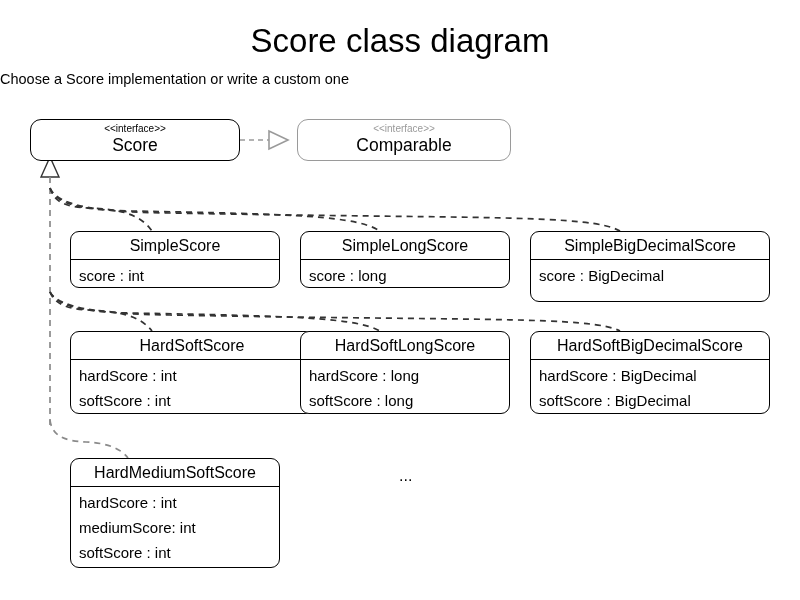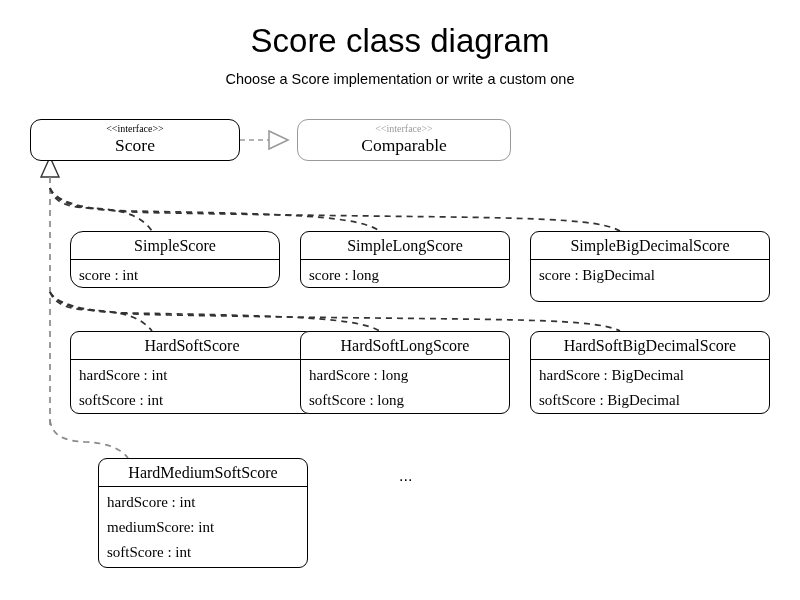--- a/index.html
+++ b/index.html
@@ -27,21 +27,21 @@
     font-weight: normal;
     color: #000000;
     letter-spacing: 0px;
     line-height: 38px;
   }
   #subtitle {
     position: absolute;
     left: 0;
     top: 70px;
     width: 800px;
-    text-align: center;
+    text-align: left;
     font-size: 14.5px;
     font-weight: normal;
     color: #000000;
     line-height: 18px;
   }
 
   
   #edges {
     position: absolute;
     left: 0;
@@ -51,21 +51,20 @@
   }
 
   
   .node {
     position: absolute;
     box-sizing: border-box;
     border: 1.4px solid #000000;
     border-radius: 9px;
     background: #ffffff;
     overflow: hidden;
-    font-family: Liberation Serif, serif;
   }
   .node.iface {
     border-radius: 11px;
   }
   .node.faded {
     border-color: #9a9a9a;
     color: #9a9a9a;
   }
 
   .node-head {
@@ -168,21 +167,21 @@
     </div>
   </div>
 
   <div class="node iface faded" style="left:297px; top:119px; width:214px; height:42px;">
     <div class="node-head" style="padding-top:3px;">
       <span class="stereotype">&lt;&lt;interface&gt;&gt;</span>
       <span class="node-title">Comparable</span>
     </div>
   </div>
 
-  <div class="node class-node" style="left:70px; top:231px; width:210px; height:57px;border-radius:13px;">
+  <div class="node class-node" style="left:70px; top:231px; width:210px; height:57px;">
     <div class="node-head">SimpleScore</div>
     <div class="attrs">
       <span class="attr">score : int</span>
     </div>
   </div>
 
   <div class="node class-node" style="left:300px; top:231px; width:210px; height:57px;">
     <div class="node-head">SimpleLongScore</div>
     <div class="attrs">
       <span class="attr">score : long</span>
@@ -213,21 +212,21 @@
   </div>
 
   <div class="node class-node" style="left:530px; top:331px; width:240px; height:83px;">
     <div class="node-head">HardSoftBigDecimalScore</div>
     <div class="attrs">
       <span class="attr">hardScore : BigDecimal</span>
       <span class="attr">softScore : BigDecimal</span>
     </div>
   </div>
 
-  <div class="node class-node" style="left:70px; top:458px; width:210px; height:110px;margin-left:28px;">
+  <div class="node class-node" style="left:70px; top:458px; width:210px; height:110px;">
     <div class="node-head">HardMediumSoftScore</div>
     <div class="attrs">
       <span class="attr">hardScore : int</span>
       <span class="attr">mediumScore: int</span>
       <span class="attr">softScore : int</span>
     </div>
   </div>
 
   <div id="ellipsis" style="left:399px; top:468px;">...</div>
 

